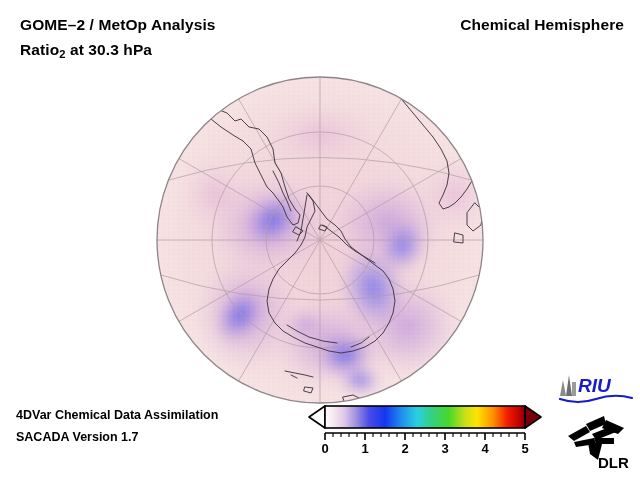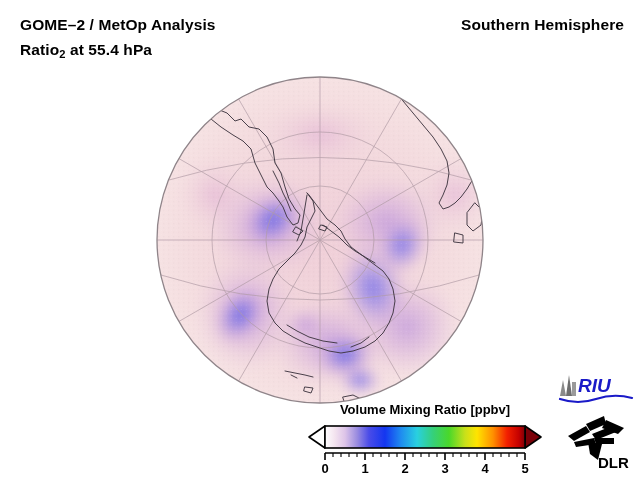--- a/index.html
+++ b/index.html
@@ -98,25 +98,25 @@
     top: 414px;
     width: 68px;
     height: 58px;
   }
 </style>
 </head>
 <body>
 
 <div class="hdr-left">
   <span class="hdr-line">GOME–2 / MetOp Analysis</span>
-  <span class="hdr-line"><span>Ratio</span><sub>2</sub><span> at 55.4 hPa</span></span>
+  <span class="hdr-line"><span>Ratio</span><sub>2</sub><span> at 30.3 hPa</span></span>
 </div>
 
 <div class="hdr-right">
-  <span class="hdr-line">Southern Hemisphere</span>
+  <span class="hdr-line">Chemical Hemisphere</span>
 </div>
 
 <div id="globe-wrap">
 <svg id="globe-svg" width="330" height="330" viewBox="0 0 330 330">
   <defs>
     <clipPath id="diskClip">
       <circle cx="165" cy="165" r="163"></circle>
     </clipPath>
 
     <radialGradient id="baseField" cx="50%" cy="50%" r="50%">
@@ -258,24 +258,25 @@
 
       <path d="M 150 312 L 158 313 L 156 318 L 149 316 Z"></path>
     </g>
 
     <circle cx="165" cy="165" r="163" fill="none" stroke="#8f8489" stroke-width="1.3"></circle>
   </g>
 </svg>
 </div>
 
 <div class="foot-left">
+  <span class="foot-line">4DVar Chemical Data Assimilation</span>
+  <span class="foot-line">SACADA Version 1.7</span>
 </div>
 
 <div id="cbar-block">
-  <div id="cbar-title">Volume Mixing Ratio [ppbv]</div>
   <svg id="cbar-svg" width="240" height="52" viewBox="0 0 240 52">
     <defs>
       <linearGradient id="cbGrad" x1="0" y1="0" x2="1" y2="0">
           <stop offset="0%" stop-color="#ffffff"></stop>
           <stop offset="5%" stop-color="#f3e3ef"></stop>
           <stop offset="10%" stop-color="#ddc4e8"></stop>
           <stop offset="16%" stop-color="#9a8ce0"></stop>
           <stop offset="22%" stop-color="#4a4ce8"></stop>
           <stop offset="30%" stop-color="#1436f0"></stop>
           <stop offset="38%" stop-color="#1f8cf0"></stop>

